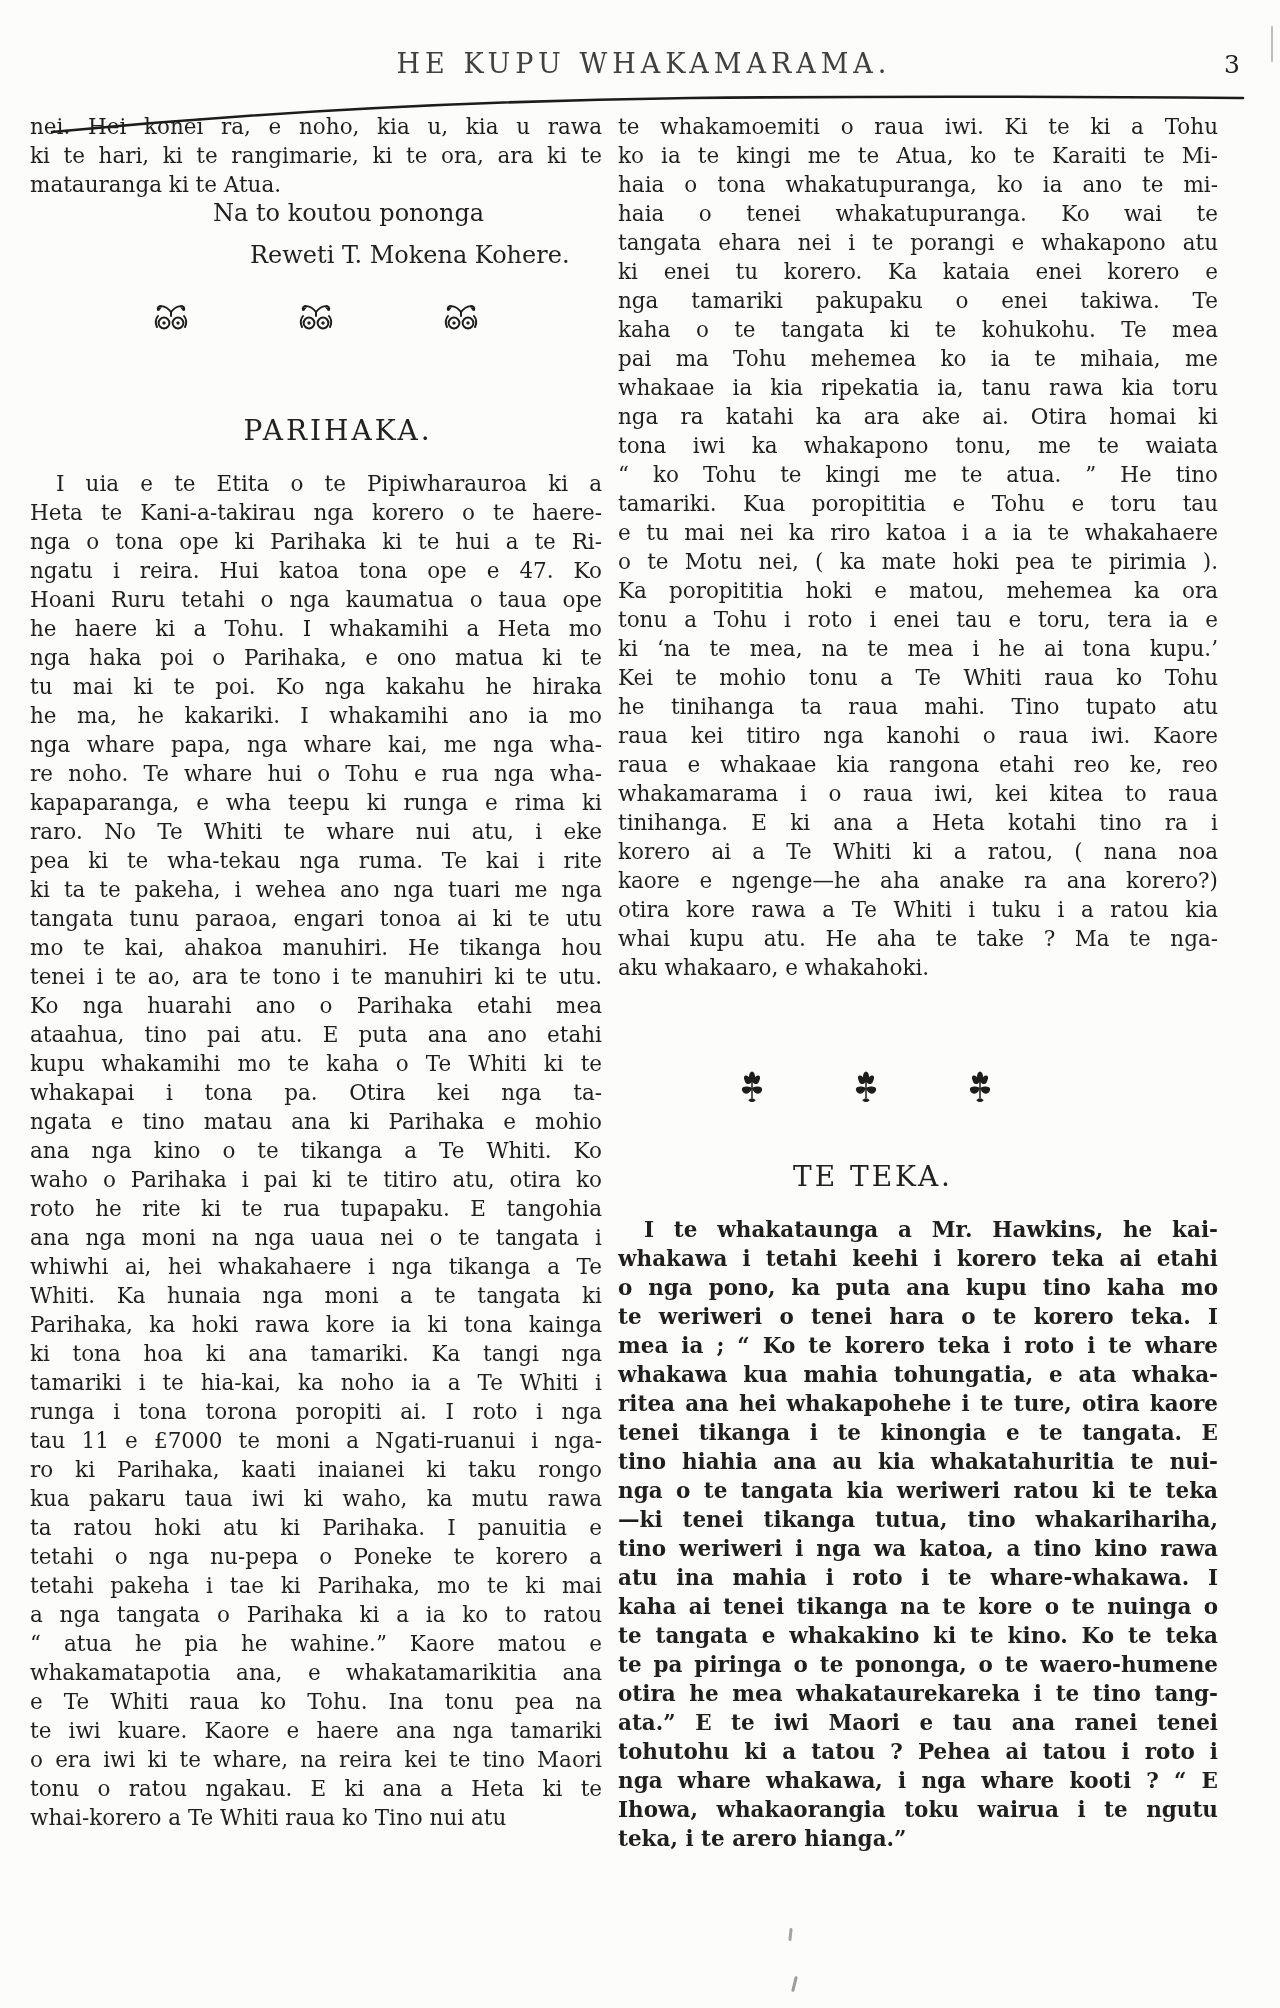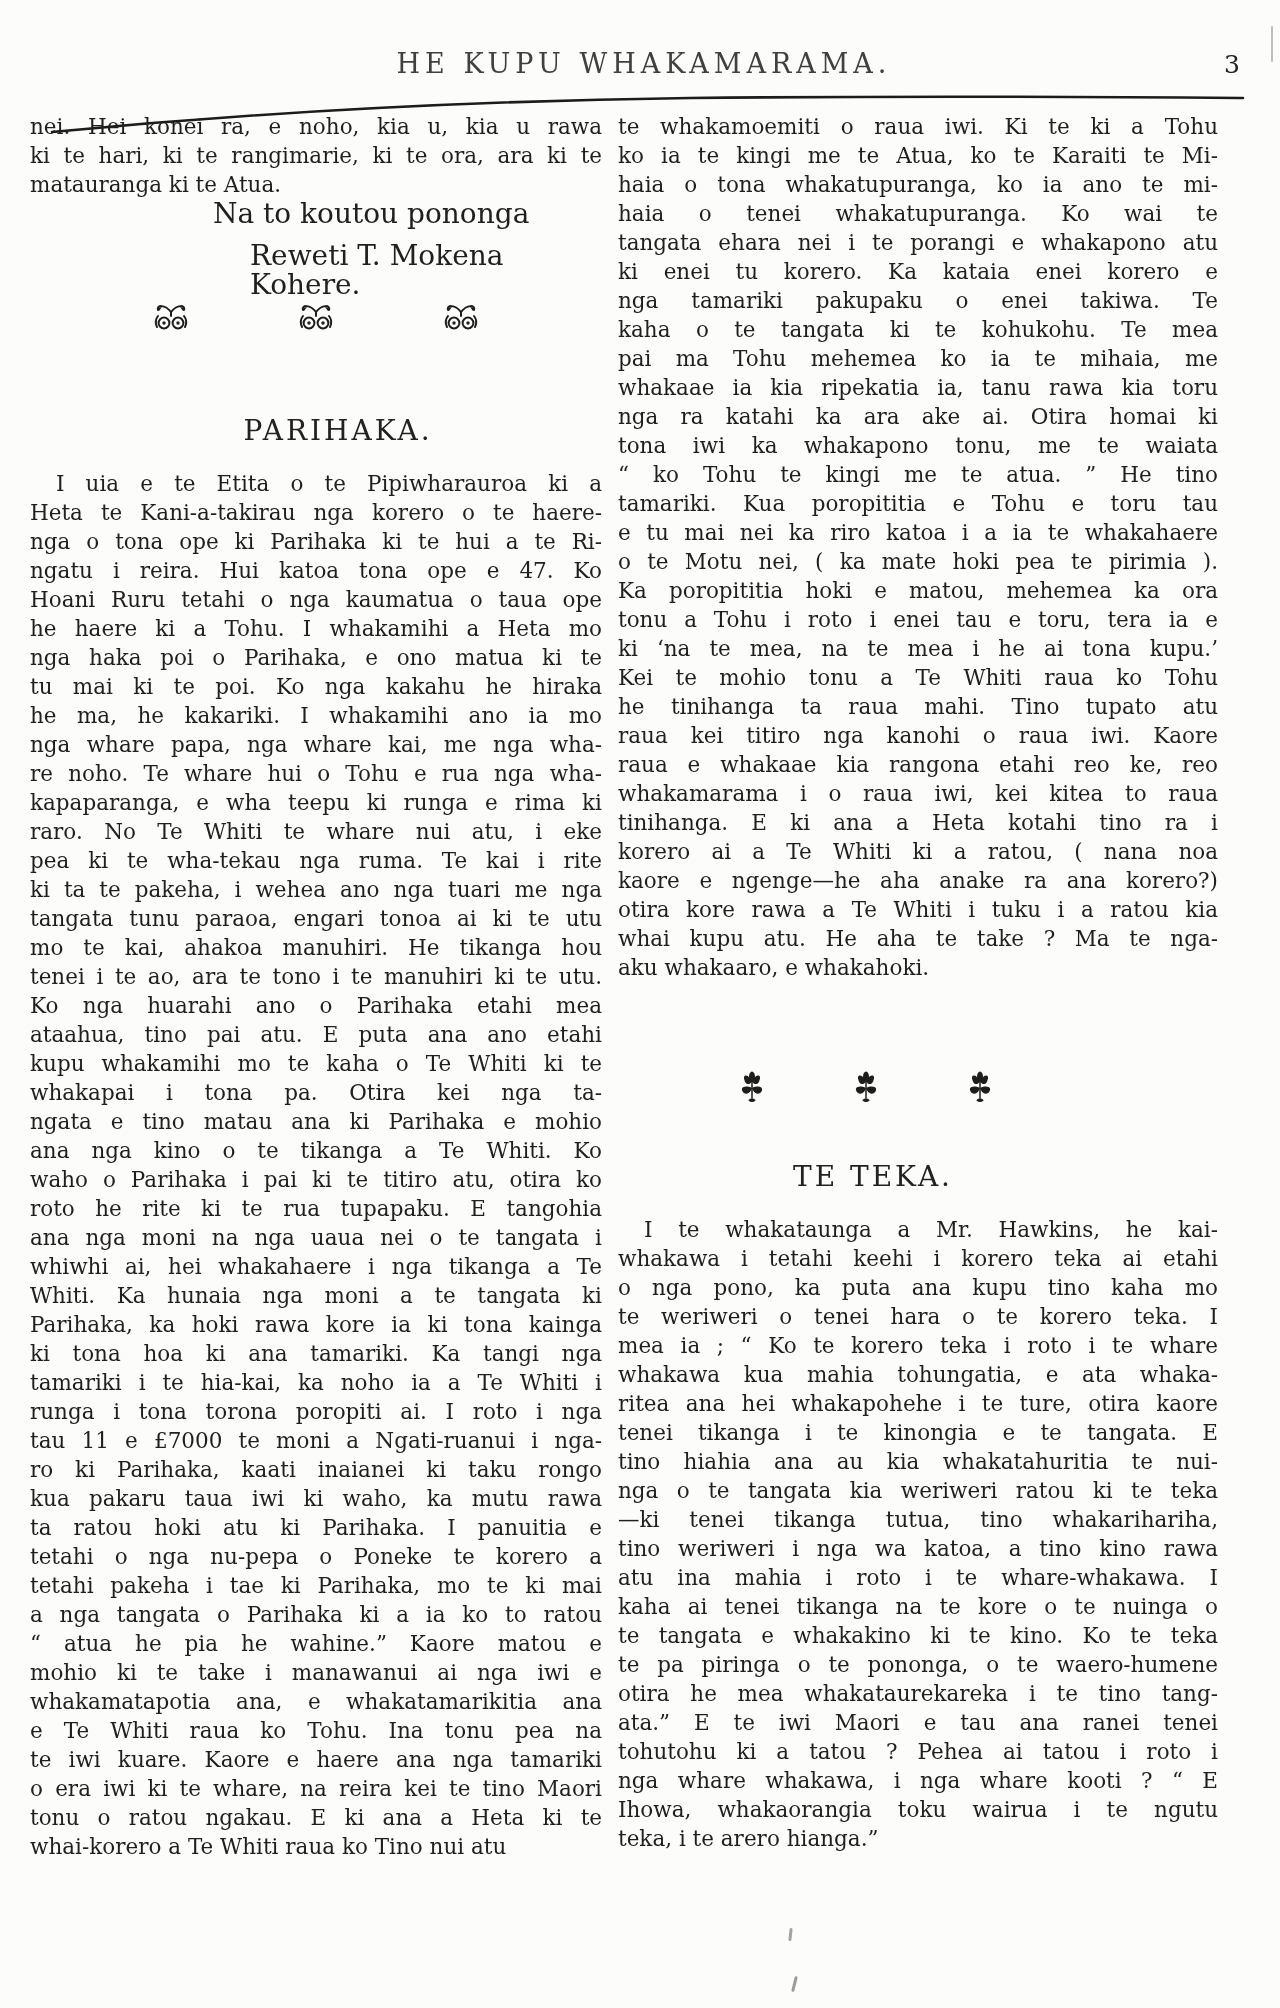--- a/index.html
+++ b/index.html
@@ -34,35 +34,35 @@
   }
   .col-left{width:572px;}
   .col-right{width:600px;}
   .tline{
     font-size:21.5px;line-height:29px;height:29px;
     text-align:justify;text-align-last:justify;-moz-text-align-last:justify;
     overflow:visible;white-space:normal;
   }
   .tline-last{text-align-last:left;-moz-text-align-last:left;}
   .para-indent .tline:first-child{text-indent:26px;}
-  .sig{font-size:28px;line-height:29px;height:29px;}
+  .sig{font-size:24px;line-height:29px;height:29px;}
   .sig-1{padding-left:183px;}
   .sig-2{padding-left:220px;margin-top:13px;}
   .orn-row{display:flex;justify-content:center;align-items:center;}
   .orn-row-left{gap:105px;margin-top:28px;height:36px;}
   .orn-row-right{gap:84px;margin-top:88px;height:36px;transform:translateX(-52px);}
   .section-heading{
     font-size:28px;letter-spacing:3px;font-weight:normal;
     text-align:center;margin:0;line-height:30px;color:#242220;
   }
   .heading-parihaka{margin-top:82px;transform:translateX(22px);}
   .heading-teteka{margin-top:56px;transform:translateX(-45px);}
   .para{margin-top:23px;}
   .para-right-start{margin-top:0;}
-  .para-teteka{}
+  .para-teteka{font-weight:bold;}
   .speck{position:absolute;background:#4e4c49;border-radius:2px;}
   .speck-1{left:789px;top:1928px;width:3px;height:13px;opacity:.5;transform:rotate(6deg);}
   .speck-2{left:793px;top:1976px;width:3px;height:16px;opacity:.55;transform:rotate(14deg);}
   svg{display:block;}
 </style>
 </head>
 <body>
 
 <div class="page">
 
@@ -184,21 +184,20 @@
           <div class="tline">tamariki i te hia-kai, ka noho ia a Te Whiti i</div>
           <div class="tline">runga i tona torona poropiti ai.  I roto i nga</div>
           <div class="tline">tau 11 e £7000 te moni a Ngati-ruanui i nga-</div>
           <div class="tline">ro ki Parihaka, kaati inaianei ki taku rongo</div>
           <div class="tline">kua pakaru taua iwi ki waho, ka mutu rawa</div>
           <div class="tline">ta ratou hoki atu ki Parihaka.  I panuitia e</div>
           <div class="tline">tetahi o nga nu-pepa o Poneke te korero a</div>
           <div class="tline">tetahi pakeha i tae ki Parihaka, mo te ki mai</div>
           <div class="tline">a nga tangata o Parihaka ki a ia ko to ratou</div>
           <div class="tline">“ atua he pia he wahine.”  Kaore matou e</div>
-          <div class="tline">mohio ki te take i manawanui ai nga iwi e</div>
           <div class="tline">whakamatapotia ana, e whakatamarikitia ana</div>
           <div class="tline">e Te Whiti raua ko Tohu.  Ina tonu pea na</div>
           <div class="tline">te iwi kuare.  Kaore e haere ana nga tamariki</div>
           <div class="tline">o era iwi ki te whare, na reira kei te tino Maori</div>
           <div class="tline">tonu o ratou ngakau.  E ki ana a Heta ki te</div>
           <div class="tline tline-last">whai-korero a Te Whiti raua ko Tino nui atu</div>
         </div>
     </div>
 
     <div class="col-right">

